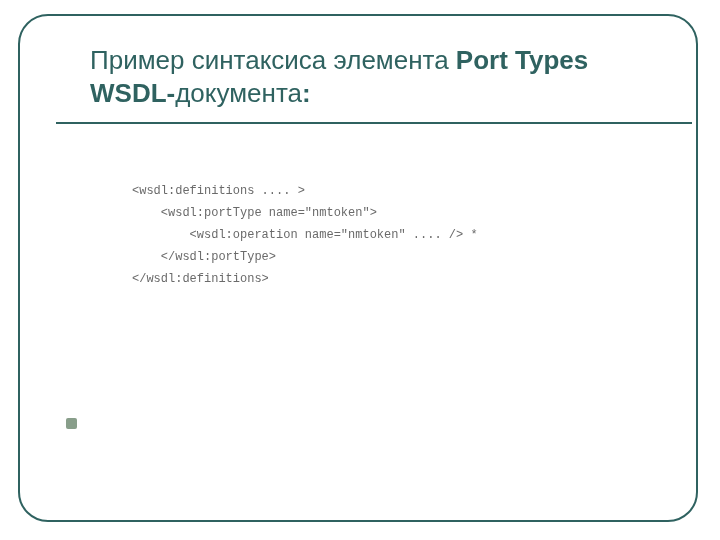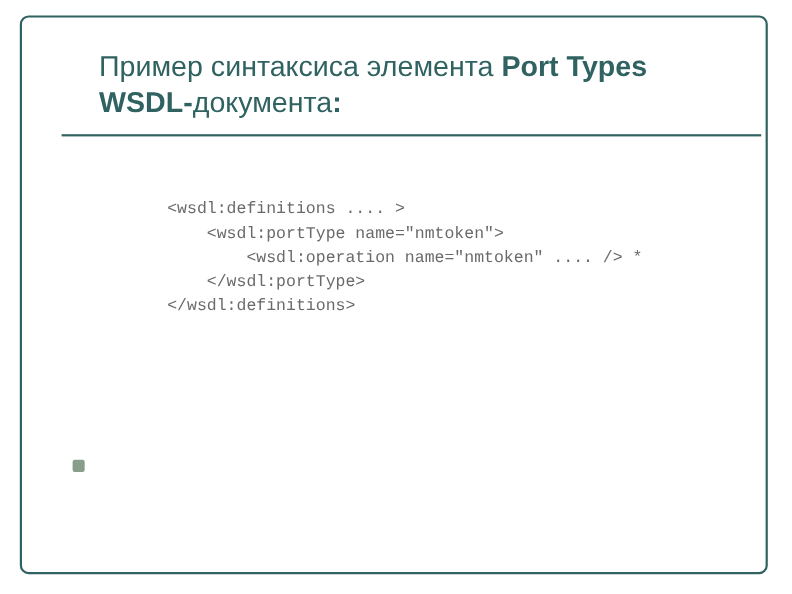--- a/index.html
+++ b/index.html
@@ -10,21 +10,21 @@
     background: #ffffff;
     font-family: Arial, "Helvetica Neue", Helvetica, sans-serif;
   }
   .slide-frame {
     position: absolute;
     left: 18px;
     top: 14px;
     width: 680px;
     height: 508px;
     border: 2px solid #2f6260;
-    border-radius: 8px;
+    border-radius: 30px;
     box-sizing: border-box;
   }
   .title-block {
     position: absolute;
     left: 70px;
     top: 28px;
     width: 580px;
     color: #2f6260;
     font-size: 26px;
     line-height: 1.25;
@@ -48,25 +48,24 @@
     width: 11px;
     height: 11px;
     background: #889e8a;
     border-radius: 2px;
   }
   .code-block {
     position: absolute;
     left: 112px;
     top: 164px;
     font-family: Consolas, "Courier New", monospace;
-    font-size: 15px;
+    font-size: 12px;
     line-height: 22px;
     color: #6a6a6a;
     white-space: pre;
-    margin-left: 20px;
   }
 </style>
 </head>
 <body>
 
 <div class="slide-frame">
 
   <div class="title-block">
     <span> Пример синтаксиса элемента </span><span class="title-bold">Port Types WSDL-</span><span>документа</span><span class="title-bold">:</span>
   </div>

